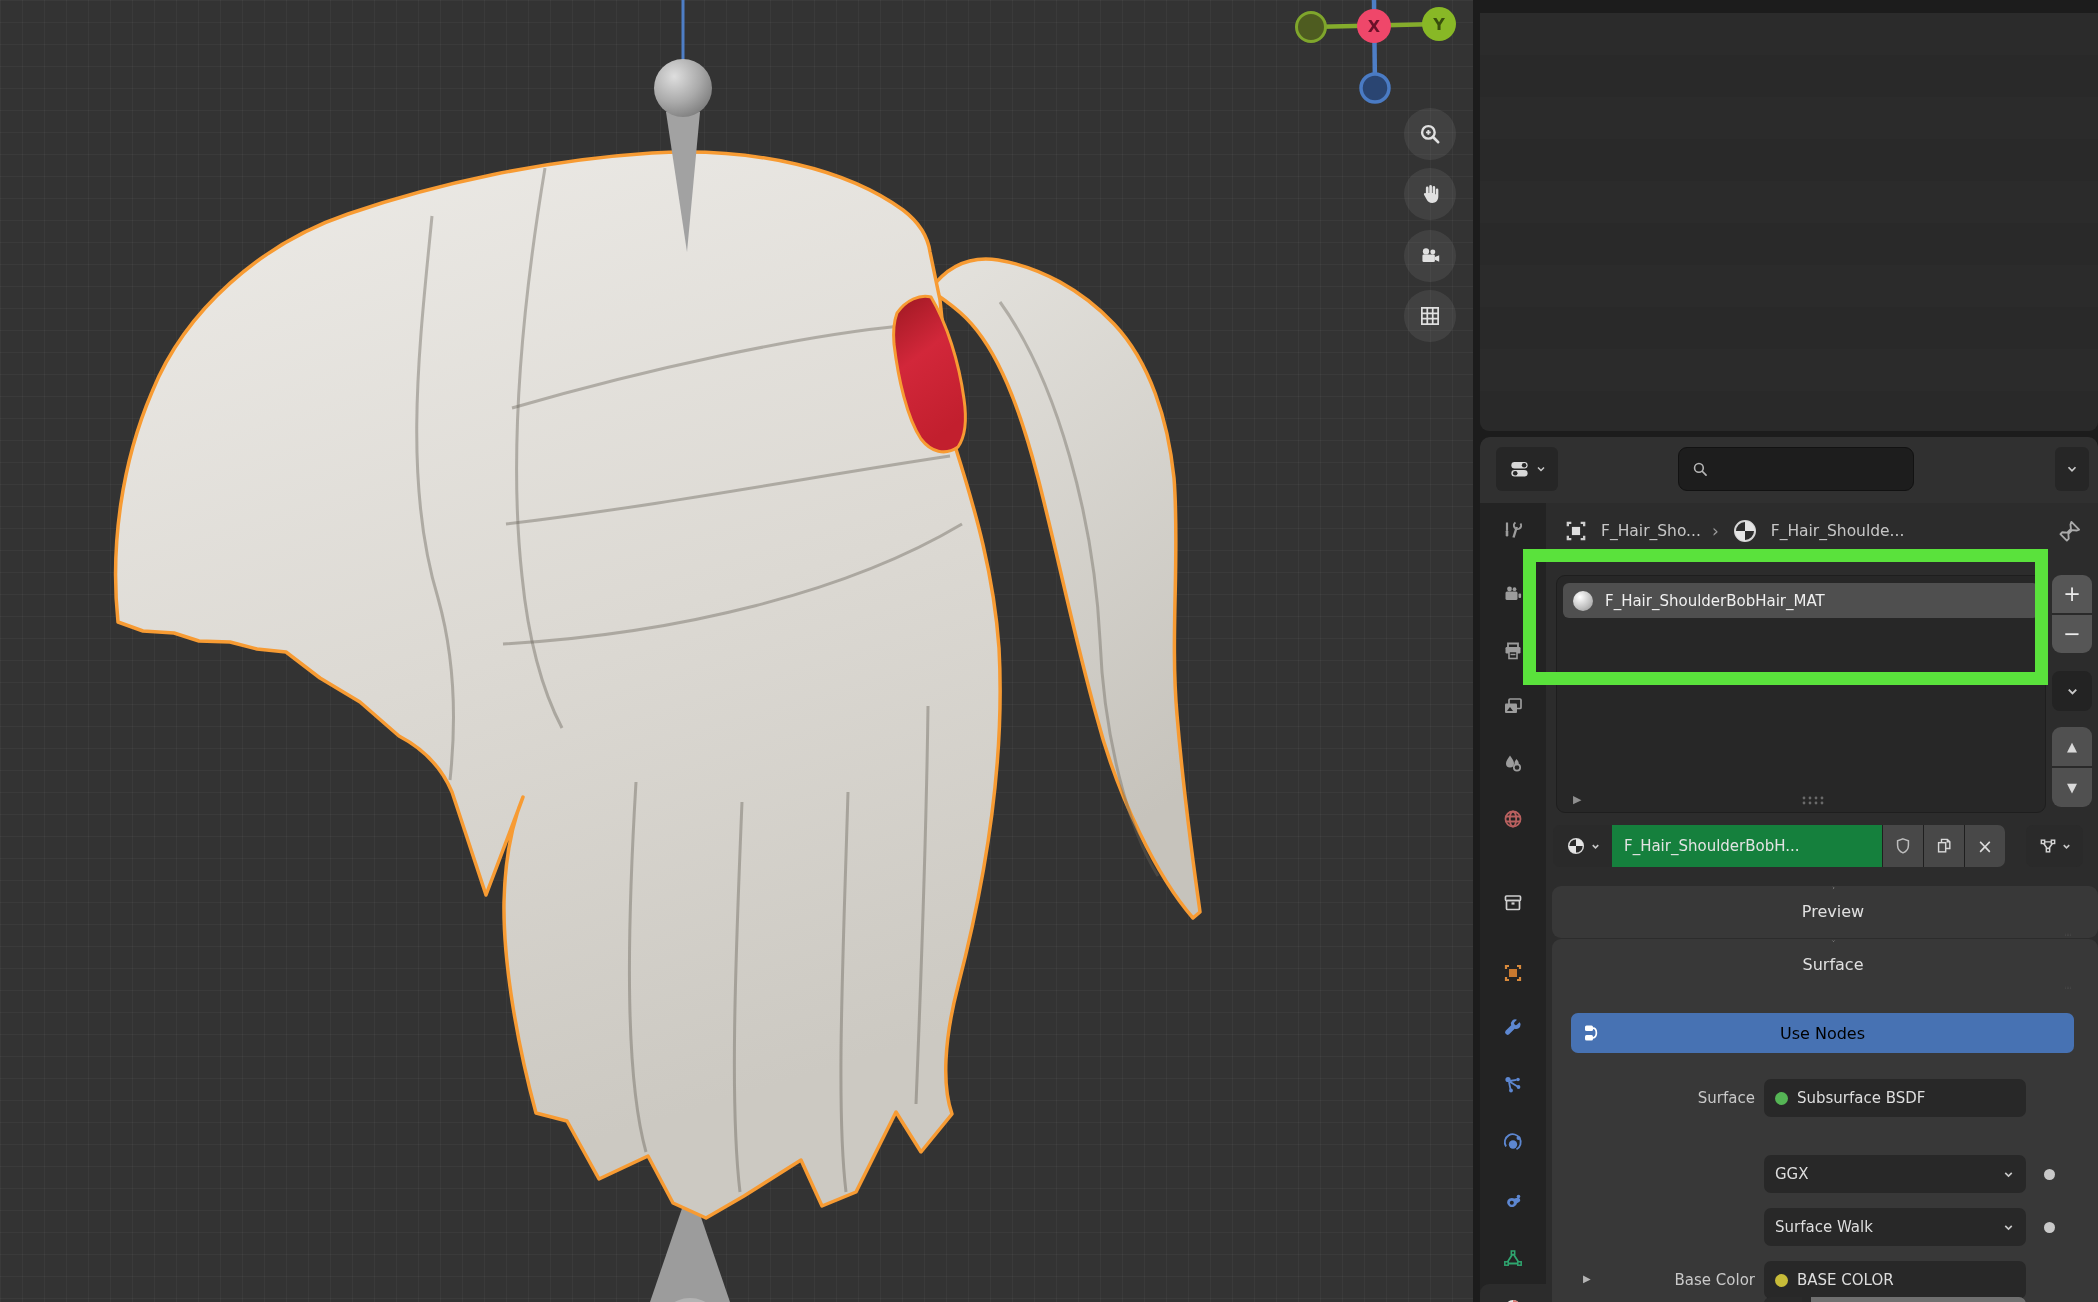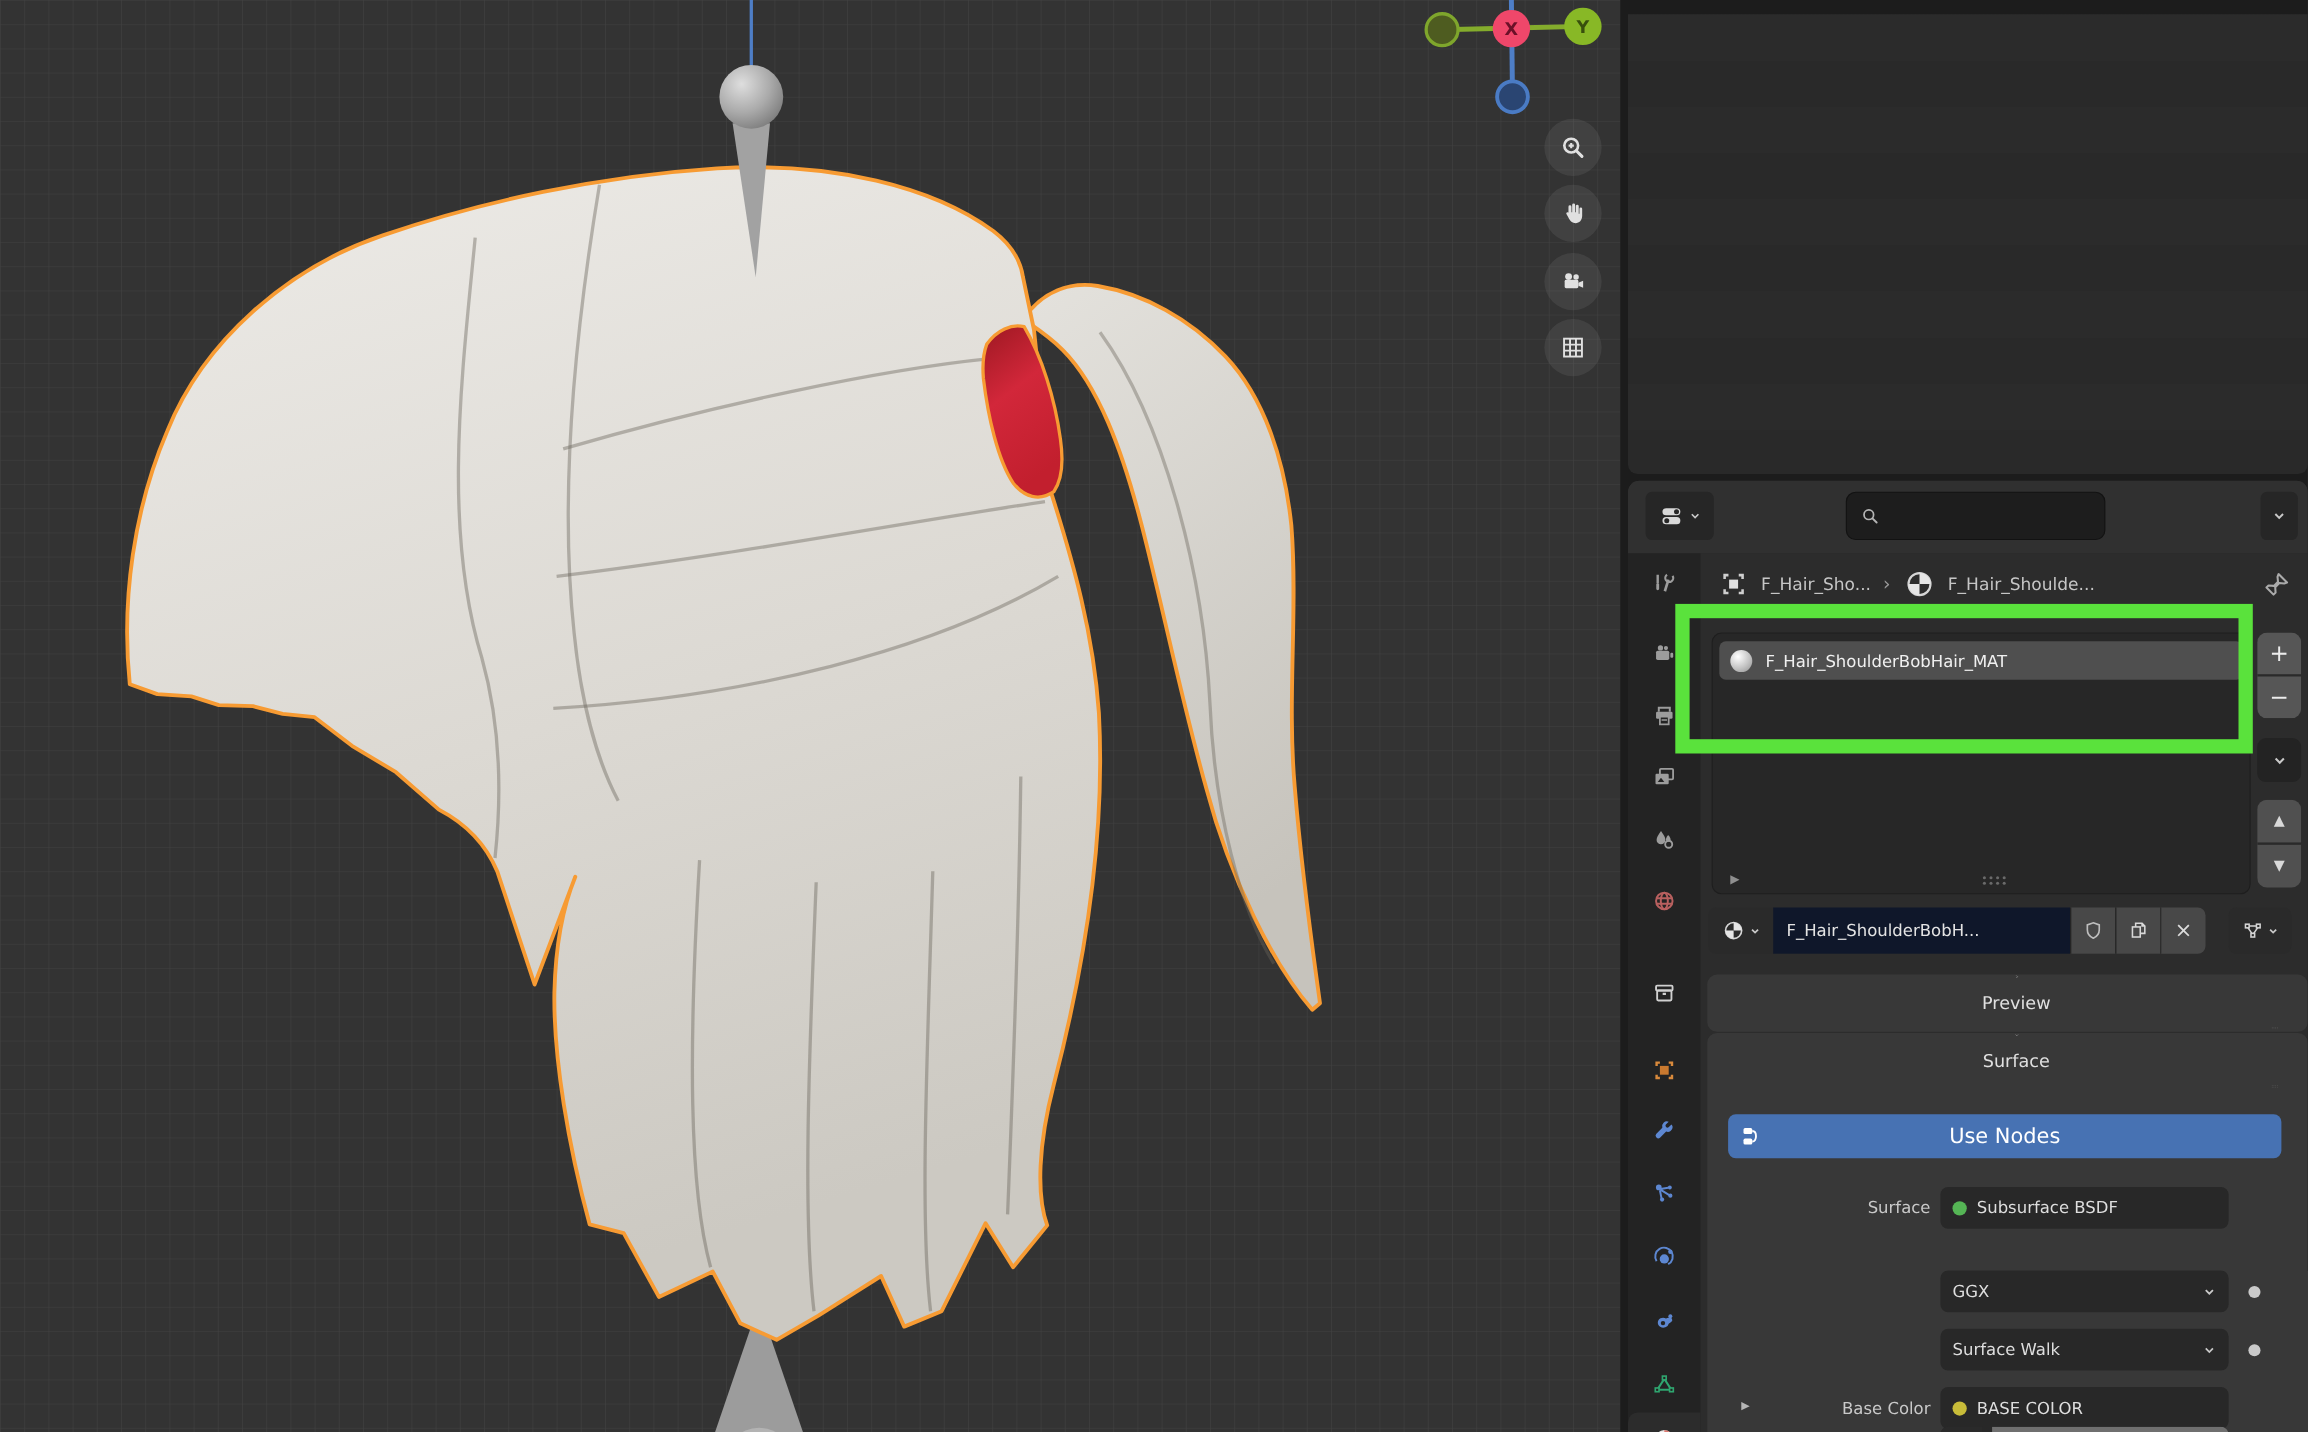--- a/index.html
+++ b/index.html
@@ -53,35 +53,35 @@
   .sq-btn{width:40px;height:38px;background:#565656;color:#ececec;font-size:21px;line-height:38px;
           text-align:center;}
   .sq-btn + .sq-btn{border-top:2px solid #2a2a2a;}
   .sq-btn.tri{font-size:13px;background:#505050;color:#d9d9d9;height:39px;line-height:39px;}
   .chev-btn{width:40px;height:40px;background:#232323;border-radius:8px;margin:18px 0 16px 0;
             display:flex;align-items:center;justify-content:center;}
   
   .db-row{position:absolute;left:7px;top:322px;height:42px;display:flex;align-items:center;}
   .db-browse{width:59px;height:42px;background:#2a2a2a;border-radius:7px 0 0 7px;display:flex;
              align-items:center;justify-content:center;gap:3px;}
-  .db-name{width:270px;height:42px;background:#0f172a;color:#e3e3e3;font-size:15px;line-height:42px;
+  .db-name{width:270px;height:42px;background:#15803d;color:#e3e3e3;font-size:15px;line-height:42px;
            padding-left:12px;box-sizing:border-box;white-space:nowrap;overflow:hidden;}
   .db-btn{width:40px;height:42px;background:#484848;display:flex;align-items:center;justify-content:center;
           border-left:1px solid #1f1f1f;color:#dcdcdc;}
   .db-btn.last{border-radius:0 7px 7px 0;font-size:19px;}
   .db-link{margin-left:21px;width:57px;height:42px;background:#2a2a2a;border-radius:7px;display:flex;
            align-items:center;justify-content:center;gap:3px;}
   
   .panel{position:absolute;left:6px;width:546px;background:#383838;border-radius:9px;}
   .panel-h{height:50px;display:flex;align-items:center;gap:12px;padding-left:16px;font-size:16px;color:#e0e0e0;flex-direction:column;}
   .panel-h .grips{margin-left:auto;margin-right:16px;}
   #panel-preview{top:383px;height:52px;}
   #panel-surface{top:436px;height:373px;border-radius:9px 9px 0 0;overflow:hidden;}
   .usenodes{position:absolute;left:19px;top:74px;width:503px;height:40px;background:#4772b3;border-radius:7px;
-            color:#ffffff;font-size:19px;display:flex;align-items:center;justify-content:center;}
+            color:#000000;font-size:16px;display:flex;align-items:center;justify-content:center;}
   .usenodes .un-icon{position:absolute;left:10px;top:8px;}
   .prow-label{position:absolute;left:0;width:203px;text-align:right;font-size:15px;color:#c9c9c9;
               height:38px;line-height:38px;}
   .pfield{position:absolute;left:212px;width:262px;height:38px;background:#282828;border-radius:7px;
           display:flex;align-items:center;padding:0 11px;box-sizing:border-box;font-size:15px;color:#dedede;gap:9px;}
   .pfield .chev{margin-left:auto;}
   .dot{width:13px;height:13px;border-radius:50%;}
   .decor{position:absolute;left:492px;width:11px;height:11px;border-radius:50%;background:#c9c9c9;}
   .expander{position:absolute;left:31px;font-size:10px;color:#b5b5b5;}
   .slider{overflow:hidden;padding:0;}

